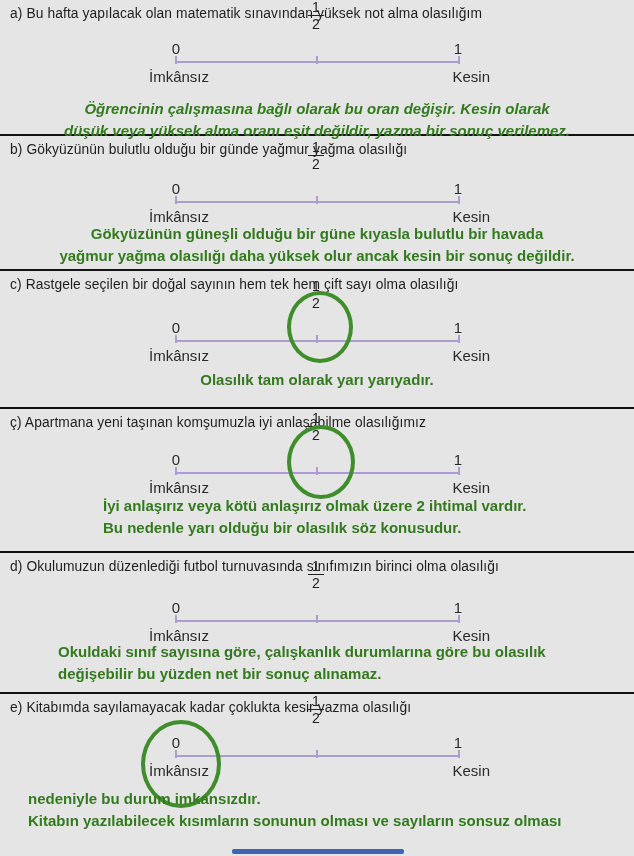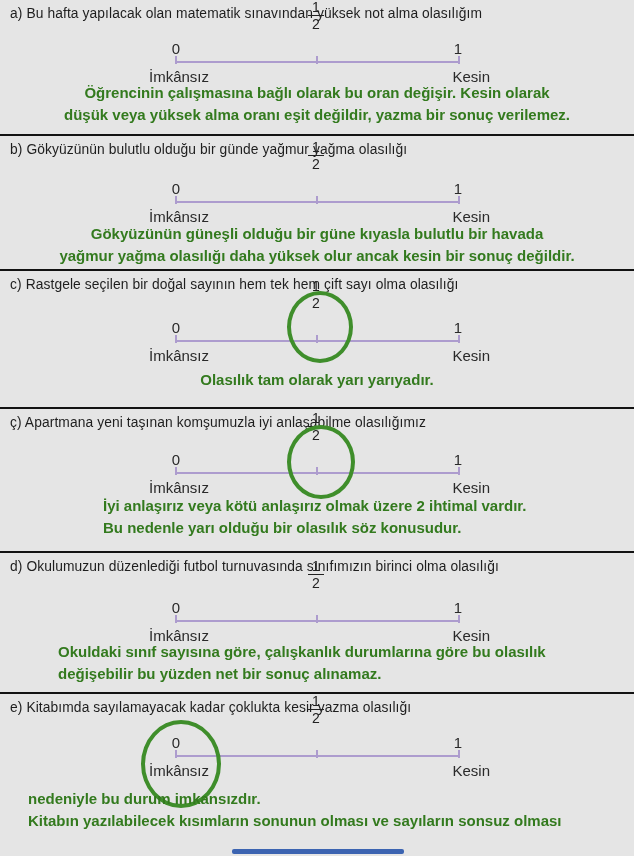--- a/index.html
+++ b/index.html
@@ -59,21 +59,21 @@
       </div>
       <span class="endnum n0">0</span>
       <span class="endnum n1">1</span>
       <div class="rule"></div>
       <div class="tick t0"></div>
       <div class="tick t1"></div>
       <div class="tick t2"></div>
       <span class="word w-imk">İmkânsız</span>
       <span class="word w-kes">Kesin</span>
     </div>
-    <div class="answer centered" style="top:82px;">
+    <div class="answer centered" style="top:98px;font-style:italic;">
       <span class="ln">Öğrencinin çalışmasına bağlı olarak bu oran değişir. Kesin olarak</span>
       <span class="ln">düşük veya yüksek alma oranı eşit değildir, yazma bir sonuç verilemez.</span>
     </div>
   </div>
 
   <div class="section divided" id="sec-b">
     <div class="question">b) Gökyüzünün bulutlu olduğu bir günde yağmur yağma olasılığı</div>
     <div class="nl" style="top:32px;">
       <div class="frac">
         <span class="top">1</span>

